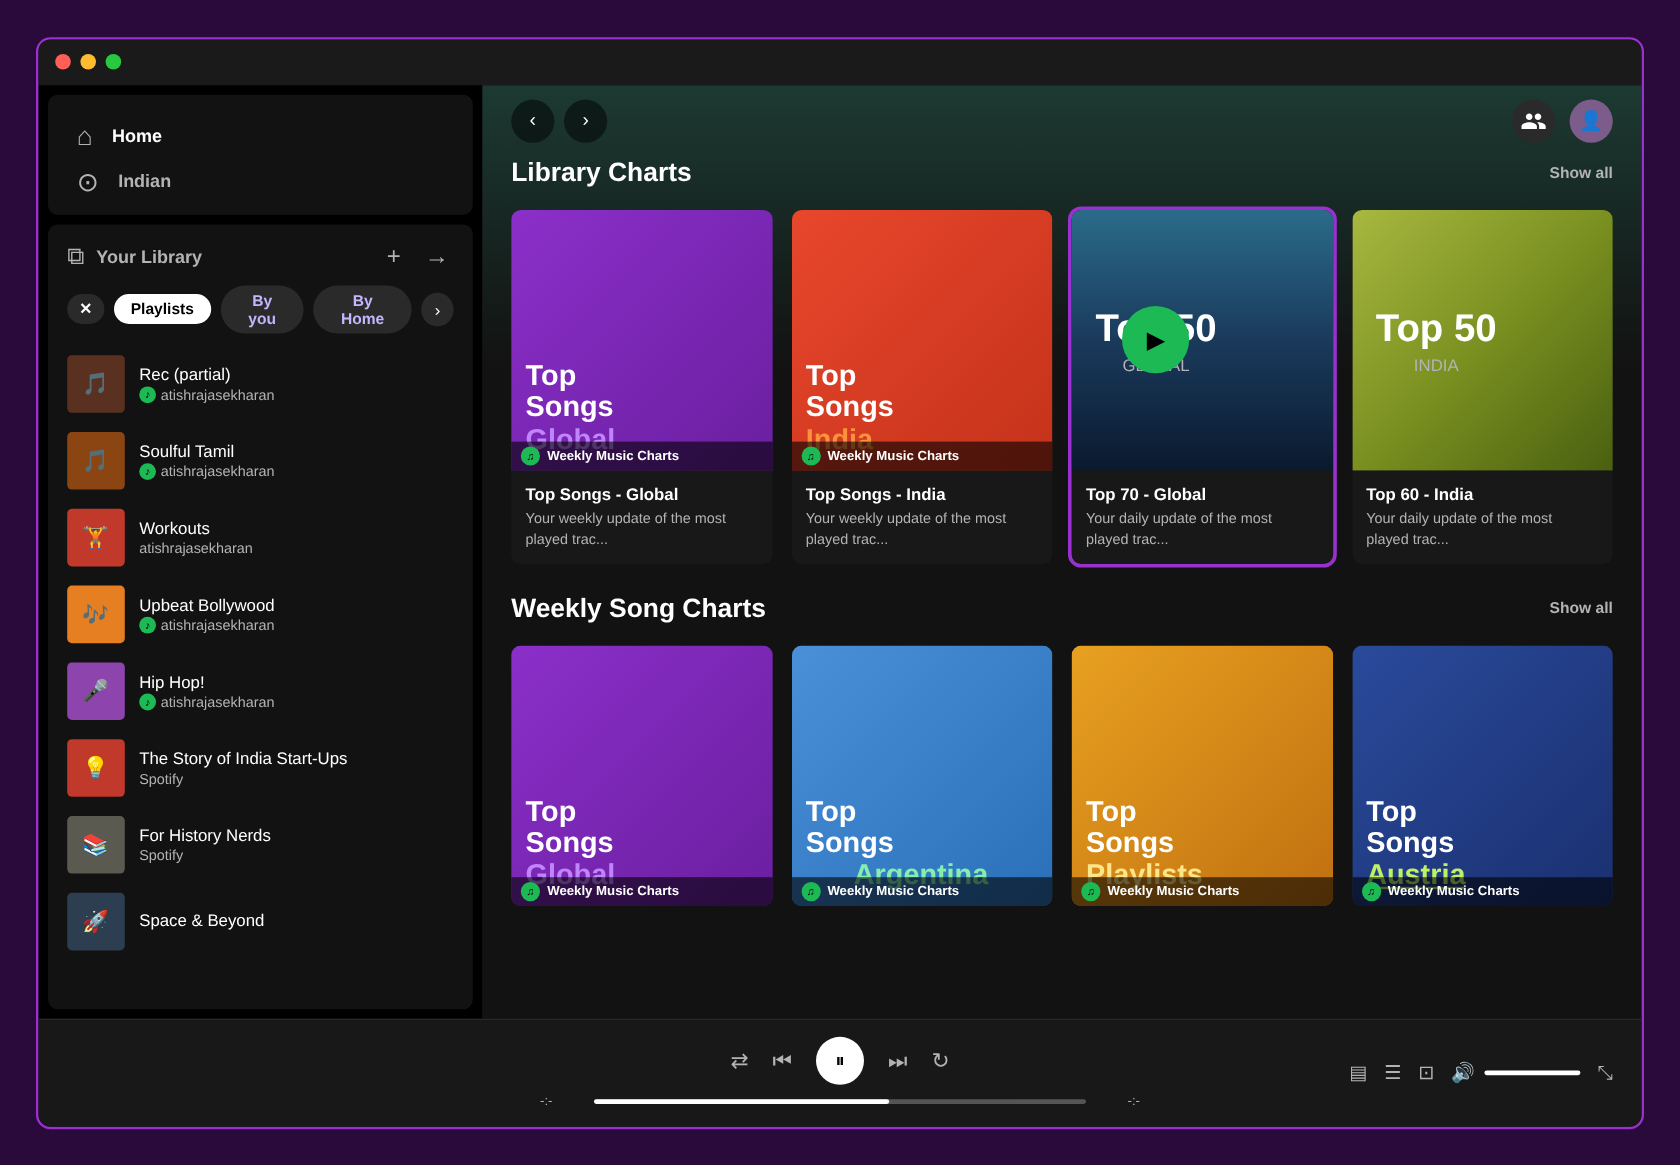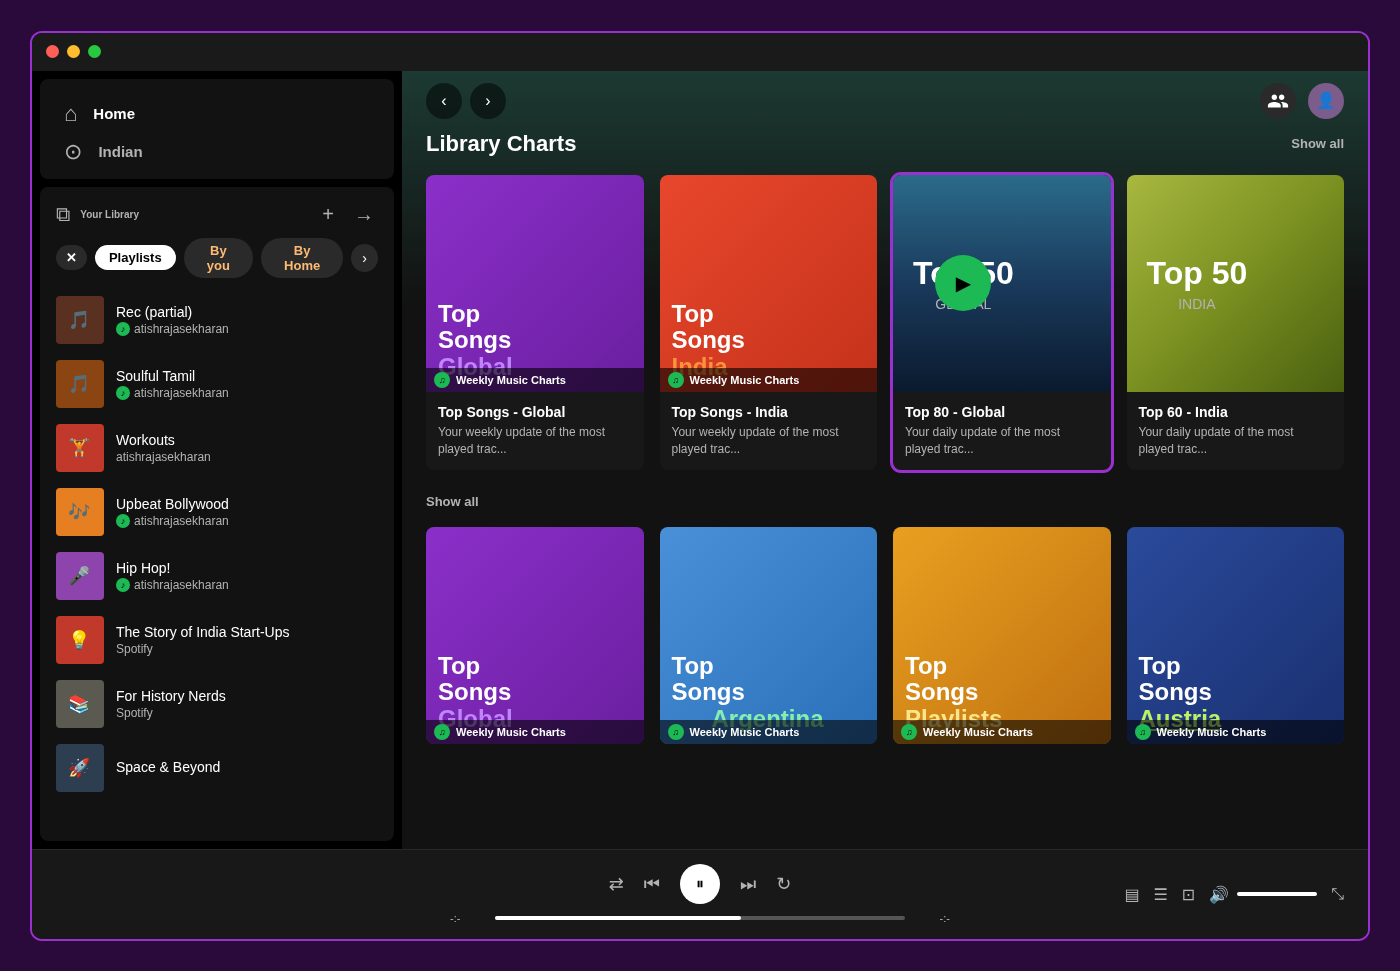--- a/index.html
+++ b/index.html
@@ -89,21 +89,21 @@
       padding: 12px 16px 8px;
     }
     .library-left {
       display: flex;
       align-items: center;
       gap: 10px;
     }
     .library-icon { color: #b3b3b3; font-size: 20px; }
     .library-title {
       color: #b3b3b3;
-      font-size: 10px;
+      font-size: 15px;
       font-weight: 700;
     }
     .library-actions {
       display: flex;
       align-items: center;
       gap: 12px;
     }
     .icon-btn {
       background: none;
       border: none;
@@ -120,21 +120,21 @@
     }
     .filter-chip {
       border: none;
       border-radius: 20px;
       padding: 5px 14px;
       font-size: 13px;
       font-weight: 600;
       cursor: pointer;
     }
     .filter-chip.active { background: #fff; color: #000; }
-    .filter-chip.inactive { background: #2a2a2a; color: #fdba74; }
+    .filter-chip.inactive { background: #2a2a2a; color: #c4b5fd; }
     .filter-chip.close-chip {
       background: #2a2a2a;
       color: #fff;
       padding: 5px 10px;
     }
     .filter-next {
       background: #2a2a2a;
       border: none;
       border-radius: 50%;
       width: 28px;
@@ -674,21 +674,21 @@
           <div class="chart-card highlighted">
             <div class="card-art">
               <div class="art-bg art-top50-global"></div>
               <div class="top50-art" style="position:relative;z-index:1;height:100%;padding:20px;">
                 <div class="top50-title">Top 50</div>
                 <div class="top50-subtitle">GLOBAL</div>
                 <div class="play-overlay">▶</div>
               </div>
             </div>
             <div class="card-info">
-              <div class="card-title">Top 80 - Global</div>
+              <div class="card-title">Top 70 - Global</div>
               <div class="card-desc">Your daily update of the most played trac...</div>
             </div>
           </div>
 
           <div class="chart-card">
             <div class="card-art">
               <div class="art-bg art-top50-india"></div>
               <div class="top50-art" style="position:relative;z-index:1;height:100%;padding:20px;">
                 <div class="top50-title">Top 50</div>
                 <div class="top50-subtitle">INDIA</div>
@@ -697,20 +697,21 @@
             <div class="card-info">
               <div class="card-title">Top 60 - India</div>
               <div class="card-desc">Your daily update of the most played trac...</div>
             </div>
           </div>
         </div>
       </div>
 
       <div class="section">
         <div class="section-header">
+          <h2 class="section-title">Weekly Song Charts</h2>
           <button class="show-all">Show all</button>
         </div>
         <div class="cards-row">
 
           <div class="chart-card">
             <div class="card-art">
               <div class="art-bg art-global-weekly"></div>
               <div class="art-text">
                 <div class="art-top-songs" style="color:#fff;">
                   <div>Top</div>

